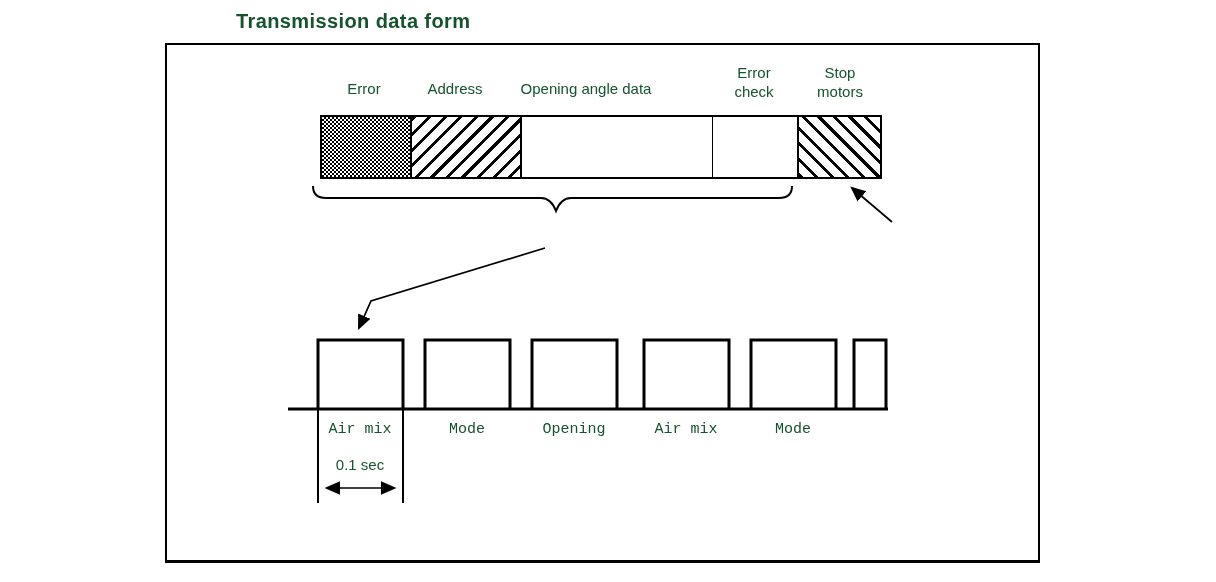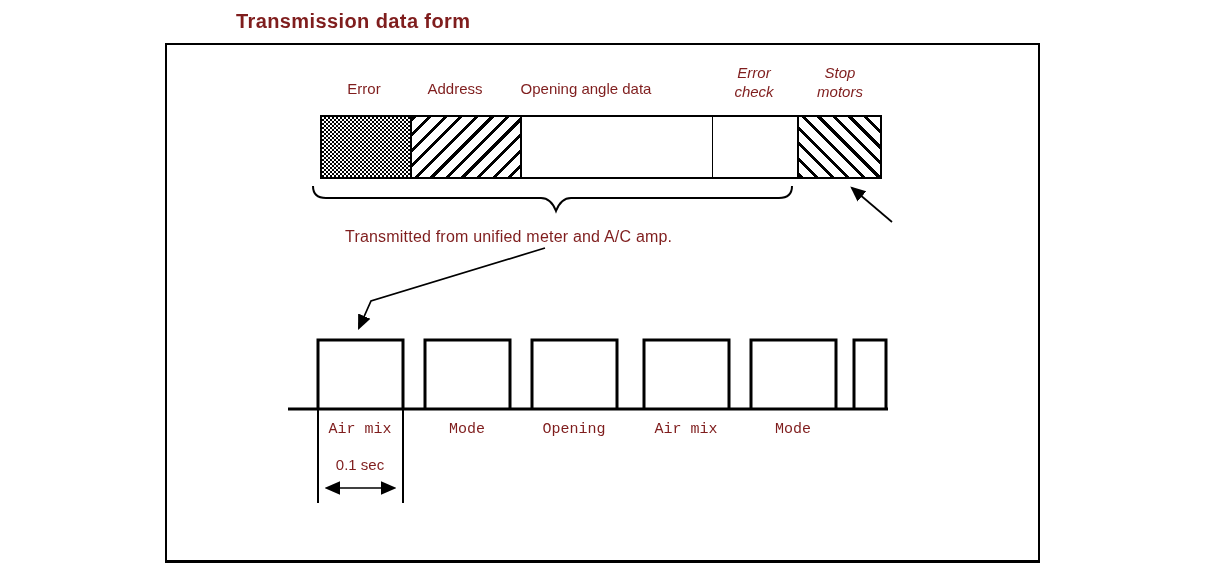--- a/index.html
+++ b/index.html
@@ -1,18 +1,18 @@
 <!DOCTYPE html>
 <html><head>
 <meta charset="utf-8">
 <style>
   html,body{margin:0;padding:0;background:#ffffff;}
   .stage{
     position:relative;width:1216px;height:582px;background:#ffffff;
-    font-family:"Liberation Sans","DejaVu Sans",sans-serif;color:#7f1d1d;overflow:hidden;
+    font-family:"Liberation Sans","DejaVu Sans",sans-serif;color:#14532d;overflow:hidden;
   }
   .title{
     position:absolute;left:236px;top:10px;
     font-size:20px;font-weight:bold;letter-spacing:.4px;white-space:nowrap;
   }
   .frame{
     position:absolute;left:165px;top:43px;width:875px;height:520px;
     border:2px solid #000;border-bottom-width:3px;box-sizing:border-box;
   }
   
@@ -34,21 +34,21 @@
   .seg.plain-small{width:85px;border-left:1px solid #000;background:#fff;}
   .seg.hatch-b{
     width:83px;border-left:2px solid #000;
     background:repeating-linear-gradient(45deg,#000 0 3px,#fff 3px 11px);
   }
   
   .seg-label{
     position:absolute;font-size:15px;line-height:19px;text-align:center;
     transform:translateX(-50%);white-space:nowrap;
   }
-  .seg-label.two-line{white-space:normal;width:58px;top:63px;font-style:italic;}
+  .seg-label.two-line{white-space:normal;width:58px;top:63px;}
   .seg-label.one-line{top:79px;}
   
   .note{position:absolute;font-size:16px;line-height:22px;letter-spacing:.2px;white-space:nowrap;}
   
   .pulse-label{
     position:absolute;top:421px;font-size:15px;transform:translateX(-50%);white-space:nowrap;font-family:Liberation Mono, monospace;
   }
   .interval-label{
     position:absolute;top:456px;left:360px;font-size:15px;transform:translateX(-50%);white-space:nowrap;text-align:center;
   }
@@ -71,21 +71,20 @@
   <div class="seg-label two-line" style="left:840px">Stop motors</div>
 
   <div class="bar">
     <div class="seg stipple"></div>
     <div class="seg hatch-f"></div>
     <div class="seg plain-wide"></div>
     <div class="seg plain-small"></div>
     <div class="seg hatch-b"></div>
   </div>
 
-  <div class="note" style="left:345px;top:226px">Transmitted from unified meter and A/C amp.</div>
 
 
   <div class="pulse-label" style="left:360px">Air mix</div>
   <div class="pulse-label" style="left:467px">Mode</div>
   <div class="pulse-label" style="left:574px">Opening</div>
   <div class="pulse-label" style="left:686px">Air mix</div>
   <div class="pulse-label" style="left:793px">Mode</div>
 
   <div class="interval-label">0.1 sec</div>
 

